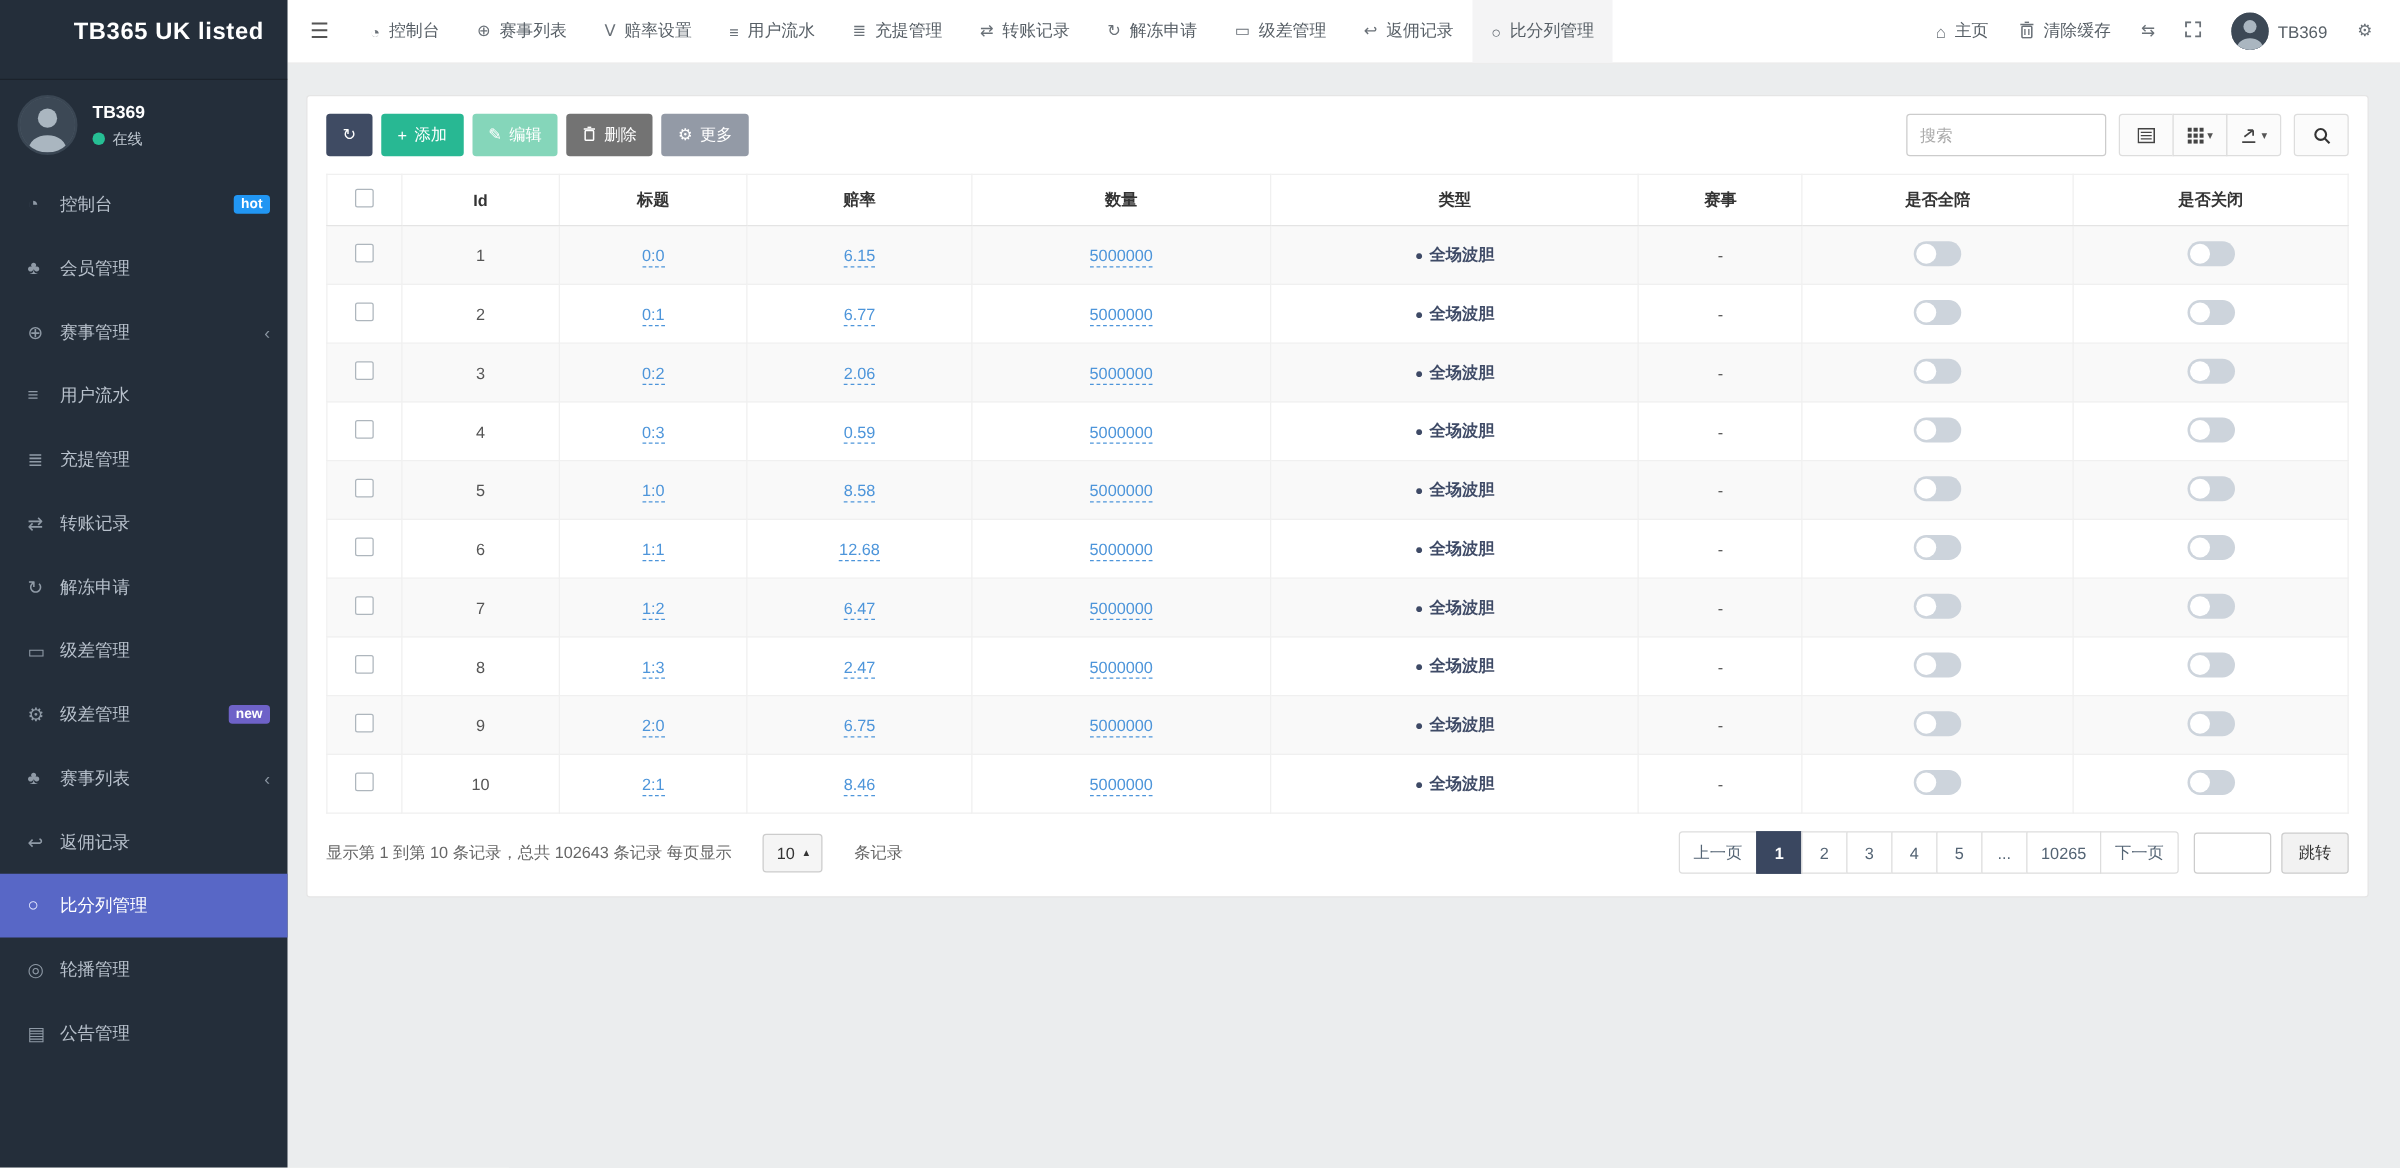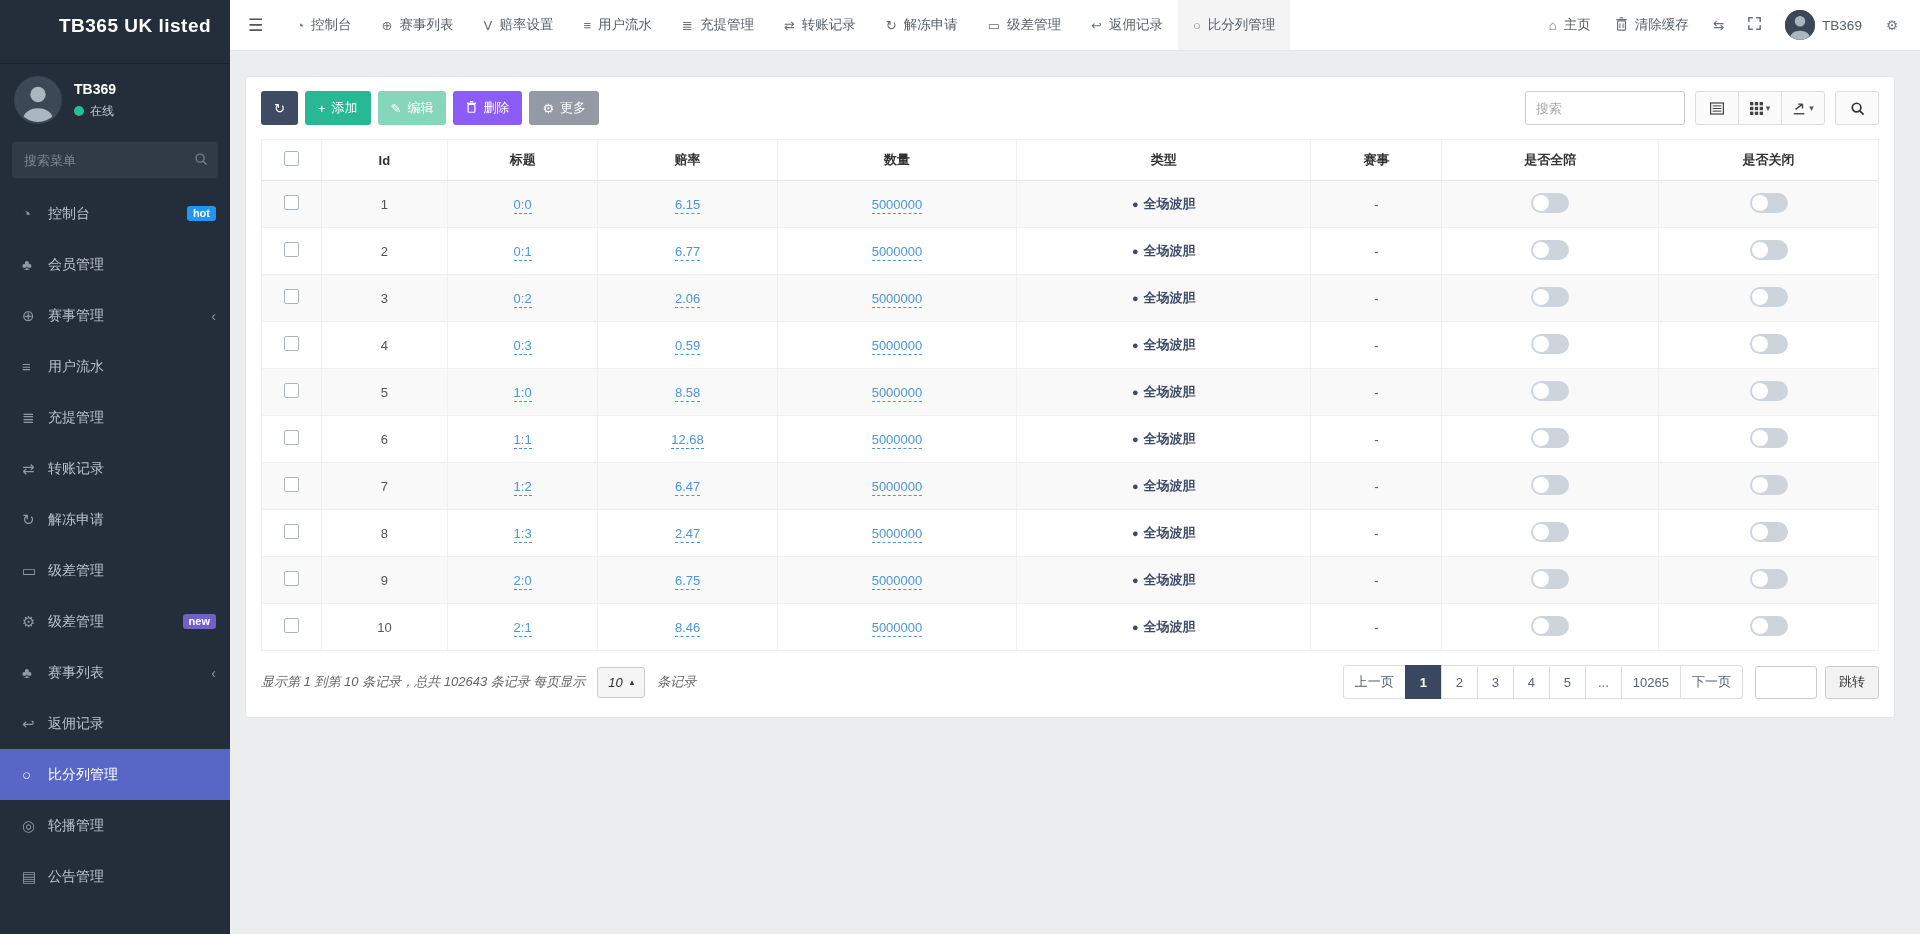--- a/index.html
+++ b/index.html
@@ -55,21 +55,21 @@
   .panel { margin:25px 25px 0 15px; background:#fff; border:1px solid #e5e5e5; border-radius:3px;
     padding:14px 15px 18px 15px; }
   .panel-toolbar { display:flex; align-items:center; margin-bottom:14px; }
   .btn { height:34px; border:none; border-radius:3px; color:#fff; font-size:13px; padding:0 13px;
     display:inline-flex; align-items:center; gap:6px; margin-right:7px; cursor:pointer;
     font-family:"Liberation Sans","DejaVu Sans",sans-serif; }
   .btn .b-icon { font-size:13px; }
   .btn.refresh { background:#3f4b63; padding:0 13px; }
   .btn.add { background:#28b893; }
   .btn.edit { background:#85d6ba; }
-  .btn.delete { background:#8b5cf6; }
+  .btn.delete { background:#737373; }
   .btn.more { background:#939aa6; }
   .toolbar-right { margin-left:auto; display:flex; align-items:center; }
   .tb-search { width:160px; height:34px; border:1px solid #ccc; border-radius:3px; font-size:13px;
     padding:0 10px; color:#555; outline:none; font-family:"Liberation Sans","DejaVu Sans",sans-serif; }
   .tb-search::placeholder { color:#aaa; }
   .icon-group { display:flex; margin-left:10px; }
   .icon-btn { width:44px; height:34px; background:#fbfbfb; border:1px solid #ddd; display:flex;
     align-items:center; justify-content:center; gap:3px; cursor:pointer; margin-left:-1px; color:#444; }
   .icon-btn:first-child { border-radius:3px 0 0 3px; margin-left:0; }
   .icon-btn:last-child { border-radius:0 3px 3px 0; }
@@ -87,21 +87,21 @@
   .type-dot { font-size:11px; margin-right:5px; color:#3e4a66; }
   .checkbox { width:15px; height:15px; border:1px solid #aeb6bd; border-radius:2px; background:#fff;
     display:inline-block; cursor:pointer; }
   .toggle { width:38px; height:20px; border-radius:10px; background:#cdd4dc; position:relative;
     display:inline-block; cursor:pointer; }
   .toggle::after { content:''; position:absolute; left:2px; top:2px; width:16px; height:16px;
     border-radius:50%; background:#fff; }
 
   
   .pagination-bar { display:flex; align-items:center; margin-top:14px; }
-  .page-info { font-size:13px; color:#666; display:flex; align-items:center; gap:12px;font-style:italic; }
+  .page-info { font-size:13px; color:#666; display:flex; align-items:center; gap:25px; }
   .page-size { height:31px; border:1px solid #ccc; border-radius:3px; background:#f5f5f5;
     display:inline-flex; align-items:center; gap:7px; padding:0 10px; font-size:13px; color:#333; cursor:pointer; }
   .caret-up { font-size:9px; color:#333; }
   .pager { margin-left:auto; display:flex; align-items:center; }
   .page-item { min-width:37px; height:34px; padding:0 11px; border:1px solid #ddd; background:#fff;
     display:flex; align-items:center; justify-content:center; font-size:13px; color:#546474;
     margin-left:-1px; cursor:pointer; }
   .page-item:first-child { border-radius:3px 0 0 3px; margin-left:4px; }
   .page-item.last { border-radius:0 3px 3px 0; }
   .page-item.active { background:#3a4760; border-color:#3a4760; color:#fff; font-weight:bold; }
@@ -127,29 +127,20 @@
     </span>
     <div class="user-meta">
       <div class="user-name">TB369</div>
       <div class="user-status">
         <span class="dot"></span>
         <span>在线</span>
       </div>
     </div>
   </div>
 
-  <div class="menu-search">
-    <input placeholder="搜索菜单" style="">
-    <span class="s-icon">
-      <svg width="14" height="14" viewBox="0 0 16 16">
-          <circle cx="7" cy="7" r="4.6" fill="none" stroke="#9aa5b0" stroke-width="1.6"></circle>
-          <line x1="10.5" y1="10.5" x2="14.2" y2="14.2" stroke="#9aa5b0" stroke-width="1.6"></line>
-        </svg>
-    </span>
-  </div>
 
   <nav class="menu">
     <div class="menu-item">
       <span class="mi-icon">◔</span>
       <span>控制台</span>
       <span class="badge hot">hot</span>
     </div>
     <div class="menu-item">
       <span class="mi-icon">♣</span>
       <span>会员管理</span>

